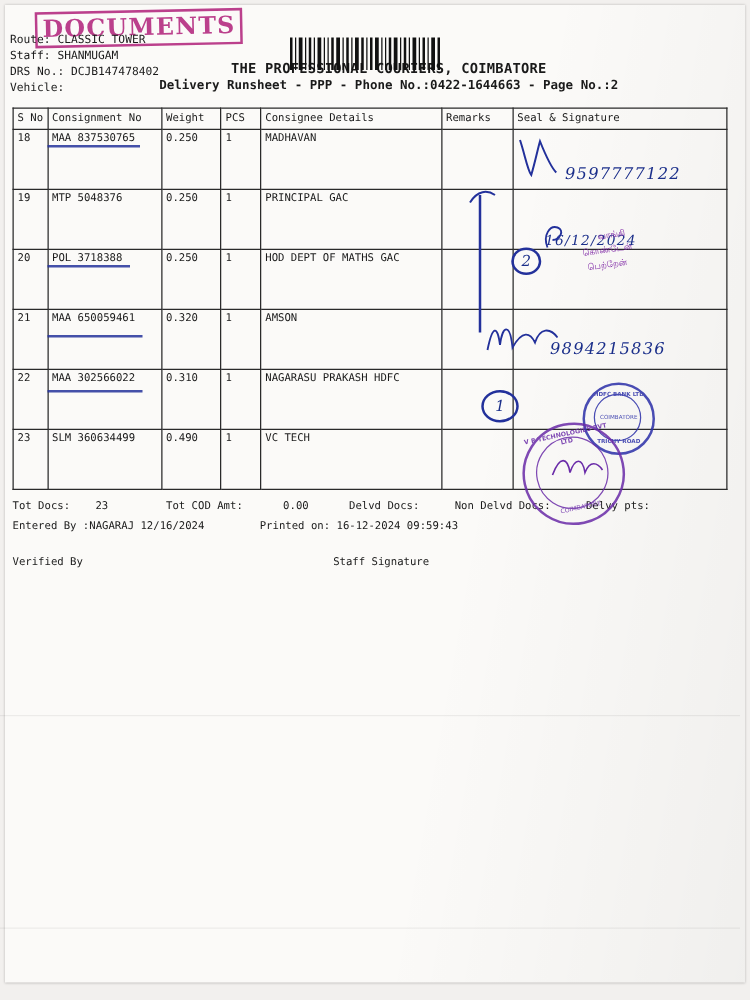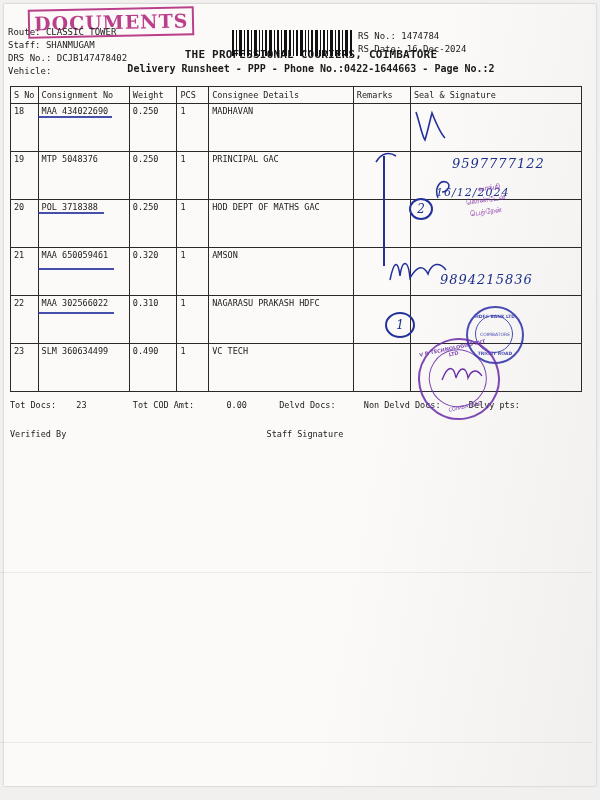--- a/index.html
+++ b/index.html
@@ -285,41 +285,37 @@
     <i style="left:91px;width:2px"></i>
       <i style="left:95px;width:1px"></i>
       <i style="left:98px;width:3px"></i>
     <i style="left:103px;width:1px"></i>
       <i style="left:106px;width:2px"></i>
       <i style="left:110px;width:1px"></i>
     <i style="left:113px;width:3px"></i>
       <i style="left:118px;width:2px"></i>
   </div>
 
-  <div class="hdr-right">
-    <div>RS No.:  1474784</div>
-    <div>RS Date: 16-Dec-2024</div>
-  </div>
 
   <table class="tbl">
     <thead>
       <tr>
         <th class="c-sno">S No</th>
         <th class="c-cn">Consignment No</th>
         <th class="c-wt">Weight</th>
         <th class="c-pcs">PCS</th>
         <th class="c-det">Consignee Details</th>
         <th class="c-rem">Remarks</th>
         <th class="c-sig">Seal &amp; Signature</th>
       </tr>
     </thead>
     <tbody>
       <tr>
         <td>18</td>
-        <td>MAA 434022690</td>
+        <td>MAA 837530765</td>
         <td>0.250</td>
         <td>1</td>
         <td>MADHAVAN</td>
         <td></td>
         <td></td>
       </tr>
       <tr>
         <td>19</td>
         <td>MTP 5048376</td>
         <td>0.250</td>
@@ -376,33 +372,38 @@
       <span>Tot COD Amt:</span>
       <span style="width:22px"></span>
       <span>0.00</span>
       <span style="width:22px"></span>
       <span>Delvd Docs:</span>
       <span style="width:18px"></span>
       <span>Non Delvd Docs:</span>
       <span style="width:18px"></span>
       <span>Delvy pts:</span>
     </div>
+    <div class="foot-row foot-2">
+      <span>Entered By :NAGARAJ 12/16/2024</span>
+      <span style="width:34px"></span>
+      <span>Printed on: 16-12-2024 09:59:43</span>
+    </div>
     <div class="foot-row foot-3">
       <span>Verified By</span>
       <span style="width:190px"></span>
       <span>Staff Signature</span>
     </div>
   </div>
 
   <div class="ink" style="left:412px; top:110px;">
     <svg width="60" height="34" viewBox="0 0 60 34">
       <path d="M4 2 C8 14, 10 26, 13 30 C16 20, 18 10, 20 3 C24 13, 28 23, 33 28" fill="none" stroke="#23319b" stroke-width="1.6"></path>
     </svg>
   </div>
-  <div class="ink hand-num" style="left:452px; top:132px;margin-top:24px;">9597777122</div>
+  <div class="ink hand-num" style="left:452px; top:132px;">9597777122</div>
   <div class="uline" style="left:38px; top:116px; width:74px;"></div>
 
   <div class="vline" style="left:383px; top:156px; height:110px;"></div>
   <div class="ink" style="left:374px;top:150px;">
     <svg width="26" height="16" viewBox="0 0 26 16">
         <path d="M2 12 C8 2, 16 2, 22 6" fill="none" stroke="#23319b" stroke-width="1.6"></path>
       </svg>
   </div>
 
   <div class="ink circle-mark" style="left:409px; top:198px;">2</div>

